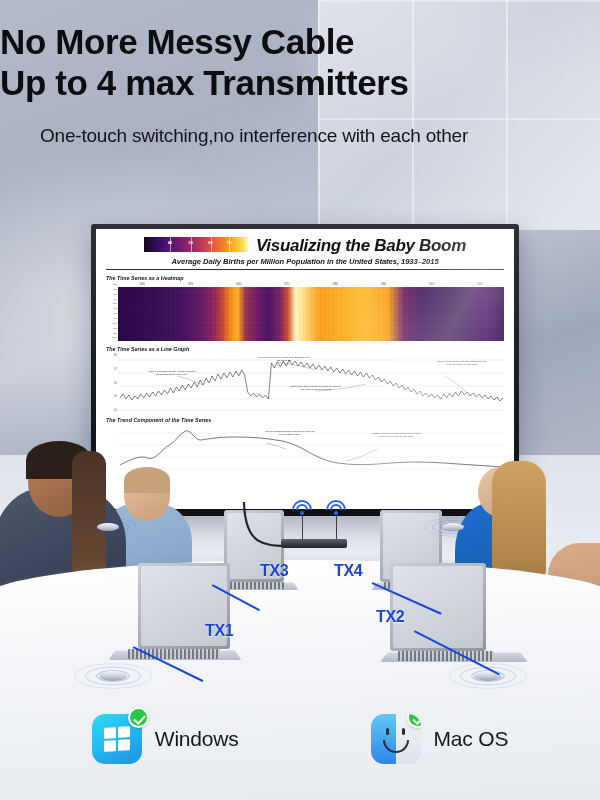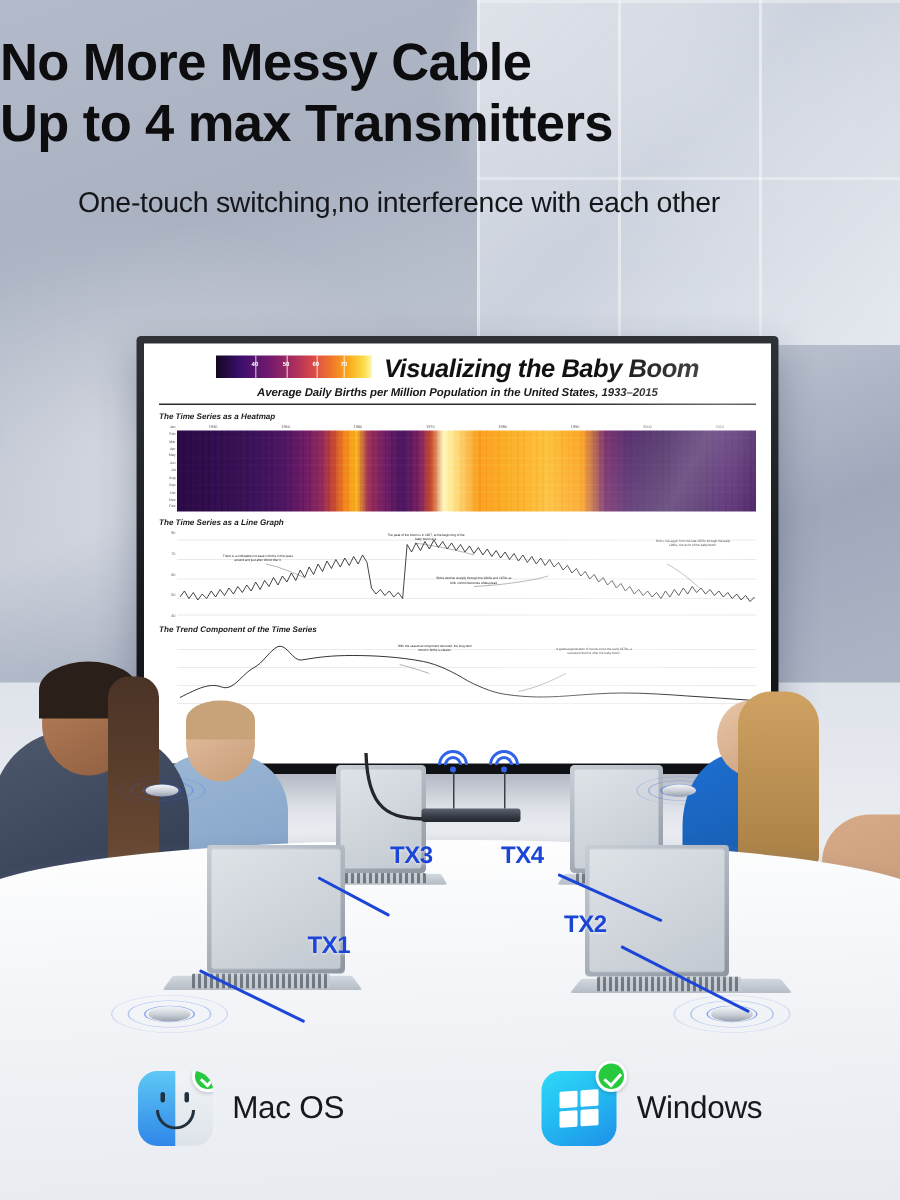--- a/index.html
+++ b/index.html
@@ -37,21 +37,21 @@
   
   .headline{
     position:absolute; left:0; top:22px; width:600px; text-align:left;
     z-index:40;
   }
   .hl-line{
     font-size:35px; font-weight:bold; color:#0d0d0f; line-height:1.16;
     letter-spacing:-.4px; white-space:nowrap;
   }
   .subhead{
-    position:absolute; left:12px; top:125px; width:508px; text-align:center;
+    position:absolute; left:0; top:125px; width:508px; text-align:center;
     font-size:19px; color:#14161a; letter-spacing:-.2px; z-index:40;
   }
 
   
   .tv{
     position:absolute; left:91px; top:224px; width:428px; height:292px; z-index:10;
   }
   .tv-bezel{
     position:absolute; inset:0;
     background:linear-gradient(180deg,#2e3136 0%,#191b1f 55%,#101114 100%);
@@ -487,37 +487,37 @@
   <div class="callout-label">TX1</div>
   <div class="callout-line" style="left:-72px; top:24px; width:78px; transform:rotate(26deg);"></div>
 </div>
 <div class="callout" style="left:376px; top:608px;">
   <div class="callout-label">TX2</div>
   <div class="callout-line" style="left:38px; top:22px; width:96px; transform:rotate(27deg);"></div>
 </div>
 
 <div class="os-row">
   <div class="os-item">
+    <div class="os-icon win">
+      <div class="win-logo">
+          <span></span>
+          <span></span>
+          <span></span>
+          <span></span>
+        </div>
+      <div class="check"></div>
+    </div>
+    <div class="os-label">Windows</div>
+  </div>
+  <div class="os-item">
     <div class="os-icon mac">
       <div class="mac-left"></div>
         <div class="mac-right"></div>
       <div class="mac-face">
         <div class="mac-eye" style="left:15px; top:14px;"></div>
         <div class="mac-eye" style="left:31px; top:14px;"></div>
         <div class="mac-smile"></div>
       </div>
       <div class="check"></div>
     </div>
     <div class="os-label">Mac OS</div>
   </div>
-  <div class="os-item">
-    <div class="os-icon win">
-      <div class="win-logo">
-          <span></span>
-          <span></span>
-          <span></span>
-          <span></span>
-        </div>
-      <div class="check"></div>
-    </div>
-    <div class="os-label">Windows</div>
-  </div>
 </div>
 
 </body></html>

